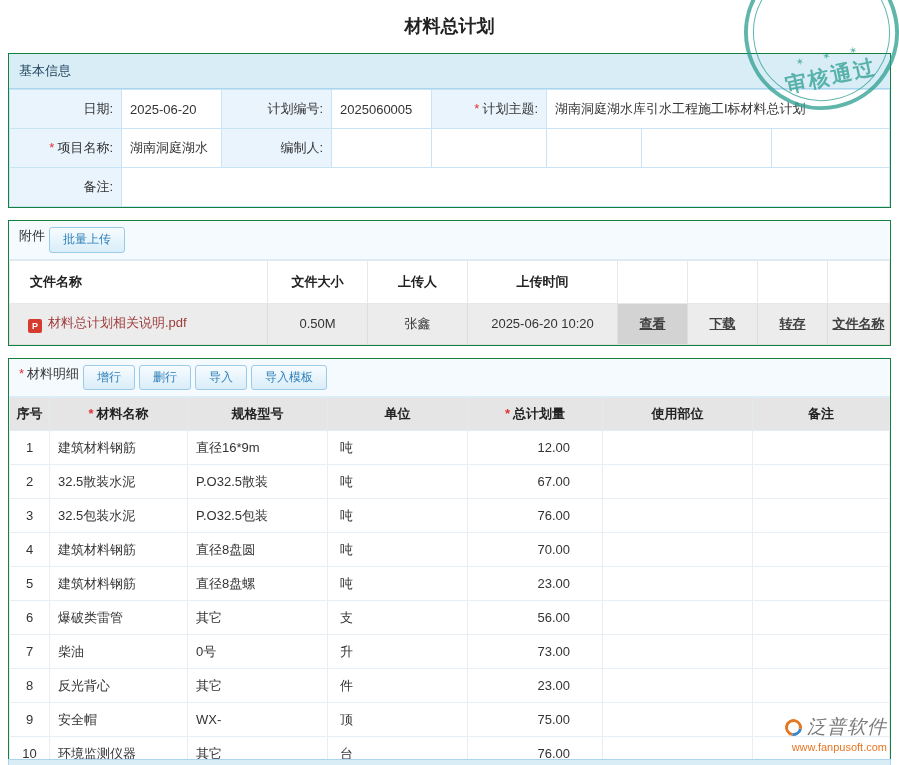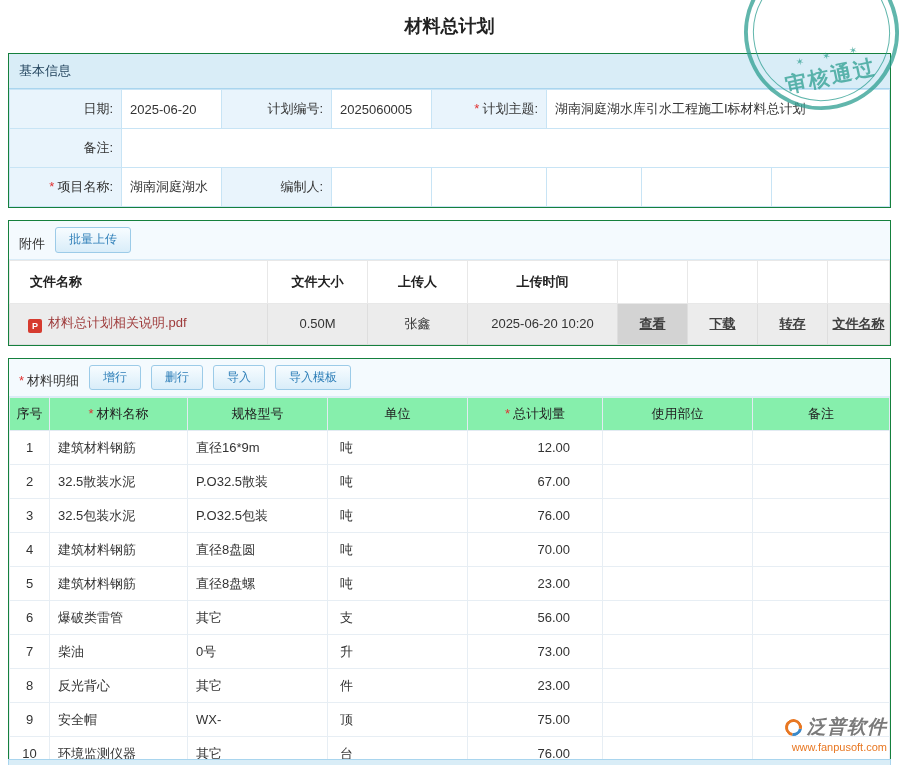--- a/index.html
+++ b/index.html
@@ -20,21 +20,21 @@
   table{border-collapse:collapse;width:100%;table-layout:fixed;}
   
   .basic-table td{
     border:1px solid #c8e4f5;height:38px;padding:0 8px;background:#fff;
     overflow:hidden;white-space:nowrap;
   }
   .basic-table td.lab{text-align:right;background:#e9f4fc;color:#333;}
   .req{color:#e03131;margin-right:3px;}
   
   .sub-header{
-    background:#f4fafe;padding:6px 10px;display:flex;align-items:flex-end;gap:10px;
+    background:#f4fafe;padding:6px 10px;display:flex;align-items:flex-start;gap:4px;
     border-bottom:1px solid #d9ecf8;font-size:13px;color:#333;
   }
   .btn{
     display:inline-block;padding:4px 13px;font-size:12px;color:#2f7fb8;
     background:linear-gradient(#f7fcff,#d9edf9);border:1px solid #9ccbe8;
     border-radius:3px;cursor:pointer;font-family:inherit;line-height:1.3;
   }
   
   .att-table th{
     height:40px;font-weight:bold;font-size:13px;color:#222;background:#fff;
@@ -49,21 +49,21 @@
   .file-link{color:#9e3a3a;text-decoration:none;cursor:pointer;}
   .action a{color:#404040;font-weight:bold;text-decoration:underline;cursor:pointer;}
   td.view-cell{background:#d3d3d3;}
   .pdf-icon{
     display:inline-block;width:14px;height:14px;background:#d63b2f;color:#fff;
     font-size:9px;font-weight:bold;text-align:center;line-height:14px;
     border-radius:2px;margin-right:6px;vertical-align:-2px;
   }
   
   .mat-table th{
-    height:30px;font-weight:normal;font-size:13px;color:#222;background:#86efac;
+    height:30px;font-weight:bold;font-size:13px;color:#222;background:#e5e5e5;
     border:1px solid #e2ebf2;text-align:center;
   }
   .mat-table td{
     height:33px;border:1px solid #e7eef4;background:#fff;padding:0 8px;
     overflow:hidden;white-space:nowrap;font-size:13px;
   }
   .mat-table td.c-no{text-align:center;padding:0;}
   .mat-table td.c-unit{padding-left:12px;}
   .mat-table td.c-qty{text-align:right;padding-right:32px;}
   
@@ -80,21 +80,21 @@
   .stamp-stars{font-size:10px;letter-spacing:8px;text-indent:8px;line-height:1.4;}
   .stamp-text{font-size:21px;font-weight:bold;letter-spacing:2px;line-height:1.25;}
   
   .brand{position:absolute;right:12px;bottom:12px;text-align:right;z-index:6;}
   .brand-row{display:flex;align-items:center;justify-content:flex-end;gap:5px;}
   .brand-icon{
     display:inline-block;width:17px;height:17px;border:3px solid #e87722;
     border-bottom-color:#3a89c9;border-radius:50%;transform:rotate(-35deg);
     box-sizing:border-box;
   }
-  .brand-name{font-size:19px;font-weight:bold;font-style:italic;color:#7a7a7a;letter-spacing:1px;}
+  .brand-name{font-size:19px;font-weight:normal;font-style:italic;color:#7a7a7a;letter-spacing:1px;}
   .brand-url{font-size:11px;color:#e87722;margin-top:1px;}
   .bottom-bar{
     position:absolute;left:8px;right:8px;bottom:0;height:6px;
     background:#d9edf7;border:1px solid #a9d5ee;border-bottom:none;box-sizing:border-box;
   }
 </style>
 </head>
 <body>
 
 <div class="page-title">材料总计划</div>
@@ -120,32 +120,32 @@
     <tbody>
         <tr>
       <td class="lab">日期:</td>
       <td>2025-06-20</td>
       <td class="lab">计划编号:</td>
       <td>2025060005</td>
       <td class="lab"><span class="req">*</span><span>计划主题:</span></td>
       <td colspan="3">湖南洞庭湖水库引水工程施工I标材料总计划</td>
     </tr>
     <tr>
-      <td class="lab">备注:</td>
-      <td colspan="7"></td>
-    </tr>
-    <tr>
       <td class="lab"><span class="req">*</span><span>项目名称:</span></td>
       <td>湖南洞庭湖水</td>
       <td class="lab">编制人:</td>
       <td></td>
       <td></td>
       <td></td>
       <td></td>
       <td></td>
+    </tr>
+    <tr>
+      <td class="lab">备注:</td>
+      <td colspan="7"></td>
     </tr>
   </tbody>
     </table>
 </div>
 
 <div class="panel">
   <div class="sub-header">
     <span>附件</span>
     <button class="btn">批量上传</button>
   </div>

